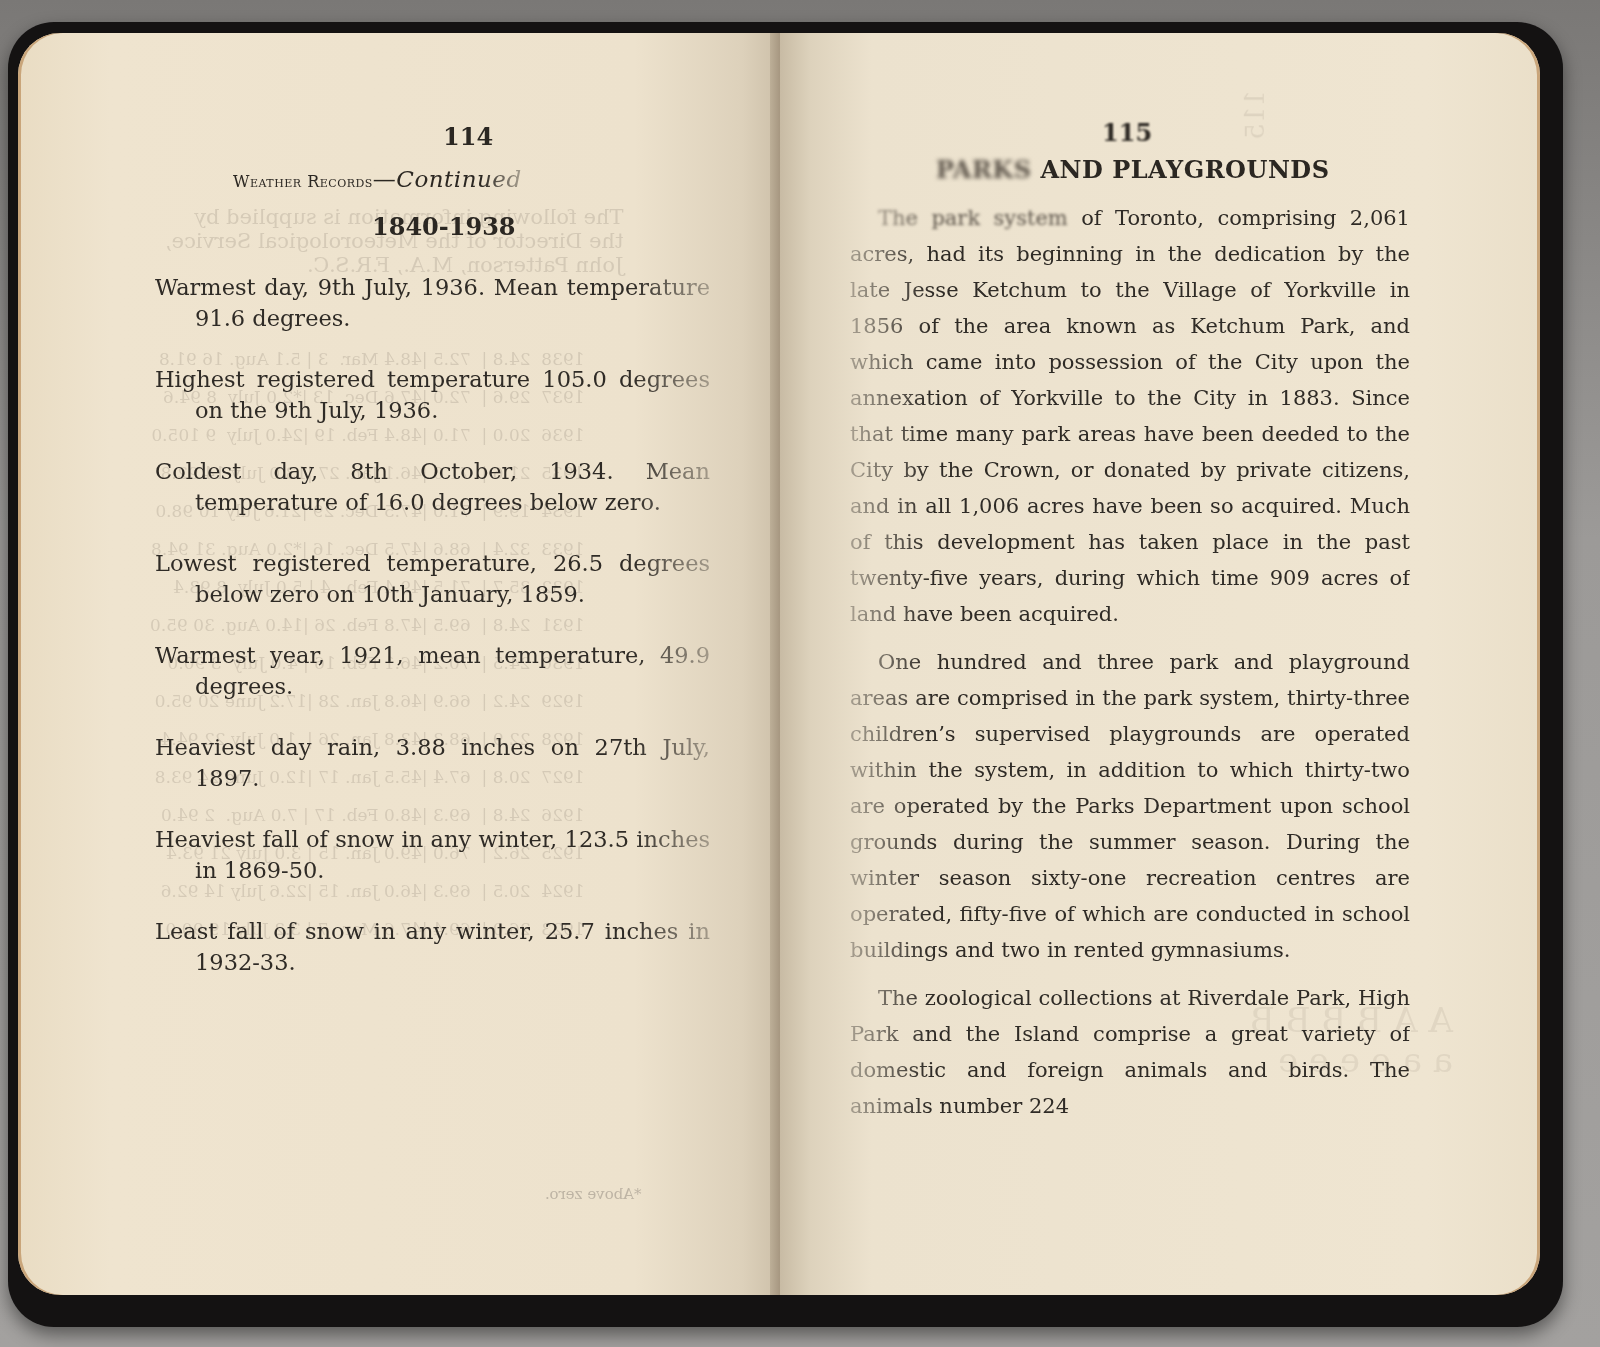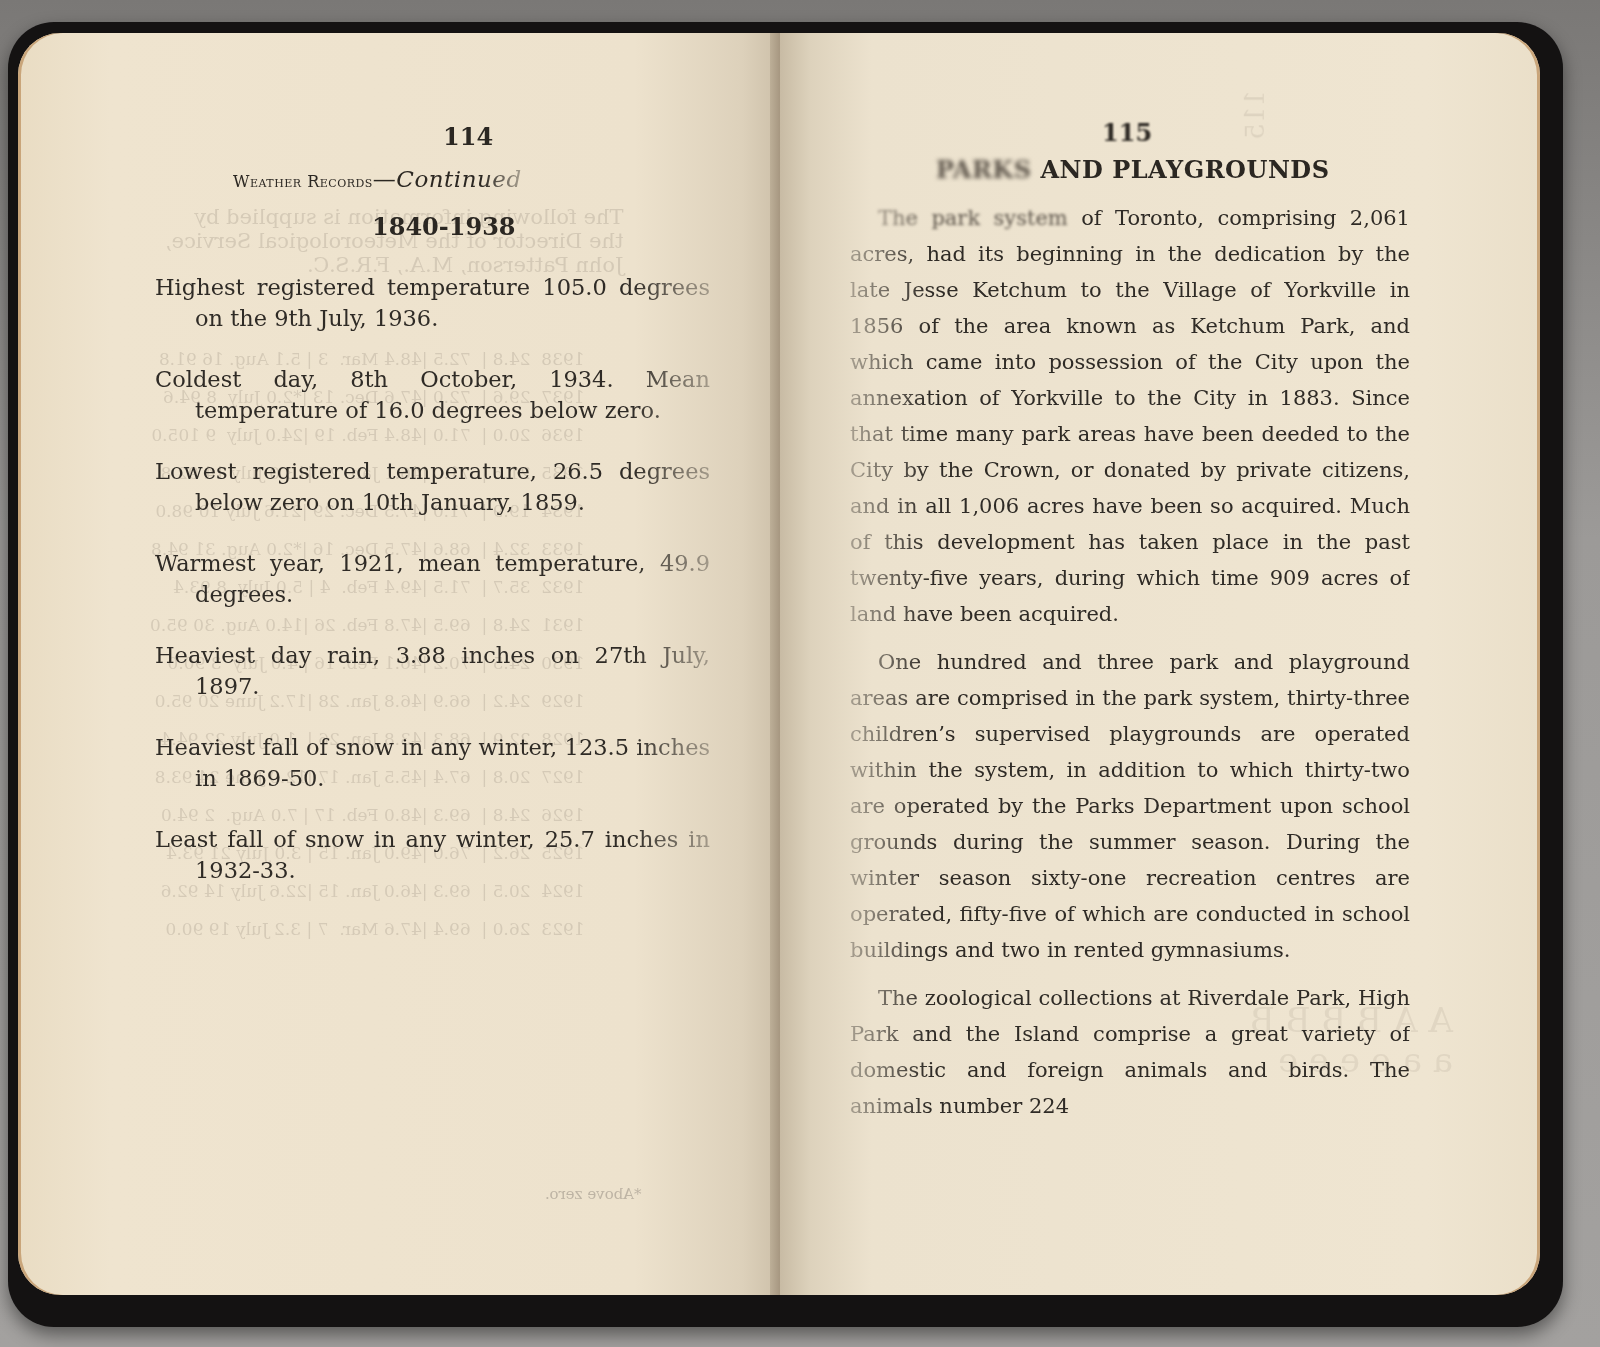--- a/index.html
+++ b/index.html
@@ -111,20 +111,21 @@
 
 <div class="page-no" style="left:403px; top:122px;margin-left:40px;">114</div>
 
 <div class="heading fade-right" style="left:233px; top:166px;">
   <span class="sc">Weather Records</span><span>—</span><span class="it">Continued</span>
 </div>
 
 <div class="years" style="left:372px; top:212px;">1840-1938</div>
 
 <div class="entries fade-right">
+  <div class="entry">Warmest day, 9th July, 1936. Mean temperature 91.6 degrees.</div>
   <div class="entry">Highest registered temperature 105.0 degrees on the 9th July, 1936.</div>
   <div class="entry">Coldest day, 8th October, 1934. Mean temperature of 16.0 degrees below zero.</div>
   <div class="entry">Lowest registered temperature, 26.5 degrees below zero on 10th January, 1859.</div>
   <div class="entry">Warmest year, 1921, mean temperature, 49.9 degrees.</div>
   <div class="entry">Heaviest day rain, 3.88 inches on 27th July, 1897.</div>
   <div class="entry">Heaviest fall of snow in any winter, 123.5 inches in 1869-50.</div>
   <div class="entry">Least fall of snow in any winter, 25.7 inches in 1932-33.</div>
 </div>
 
 <div class="gutter"></div>

